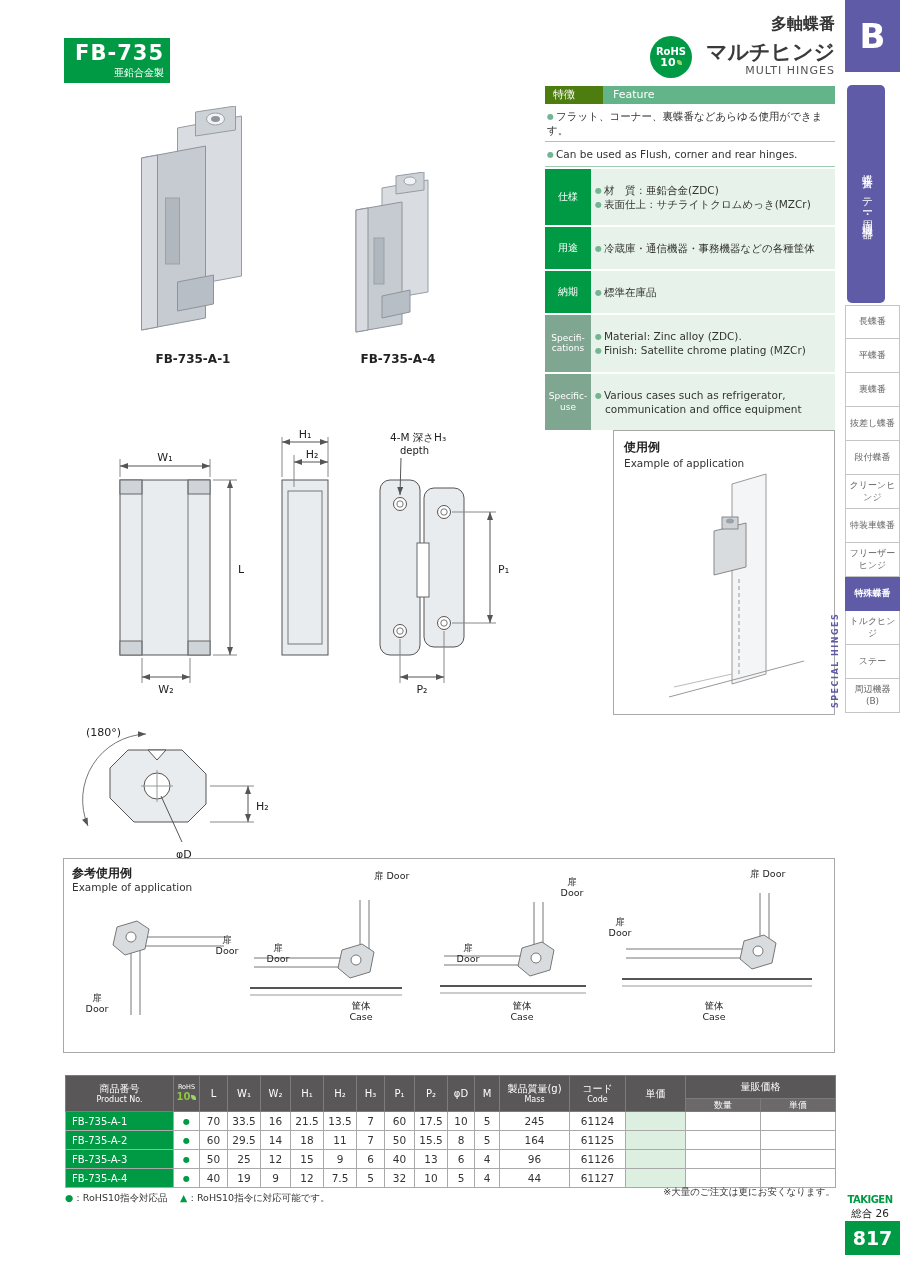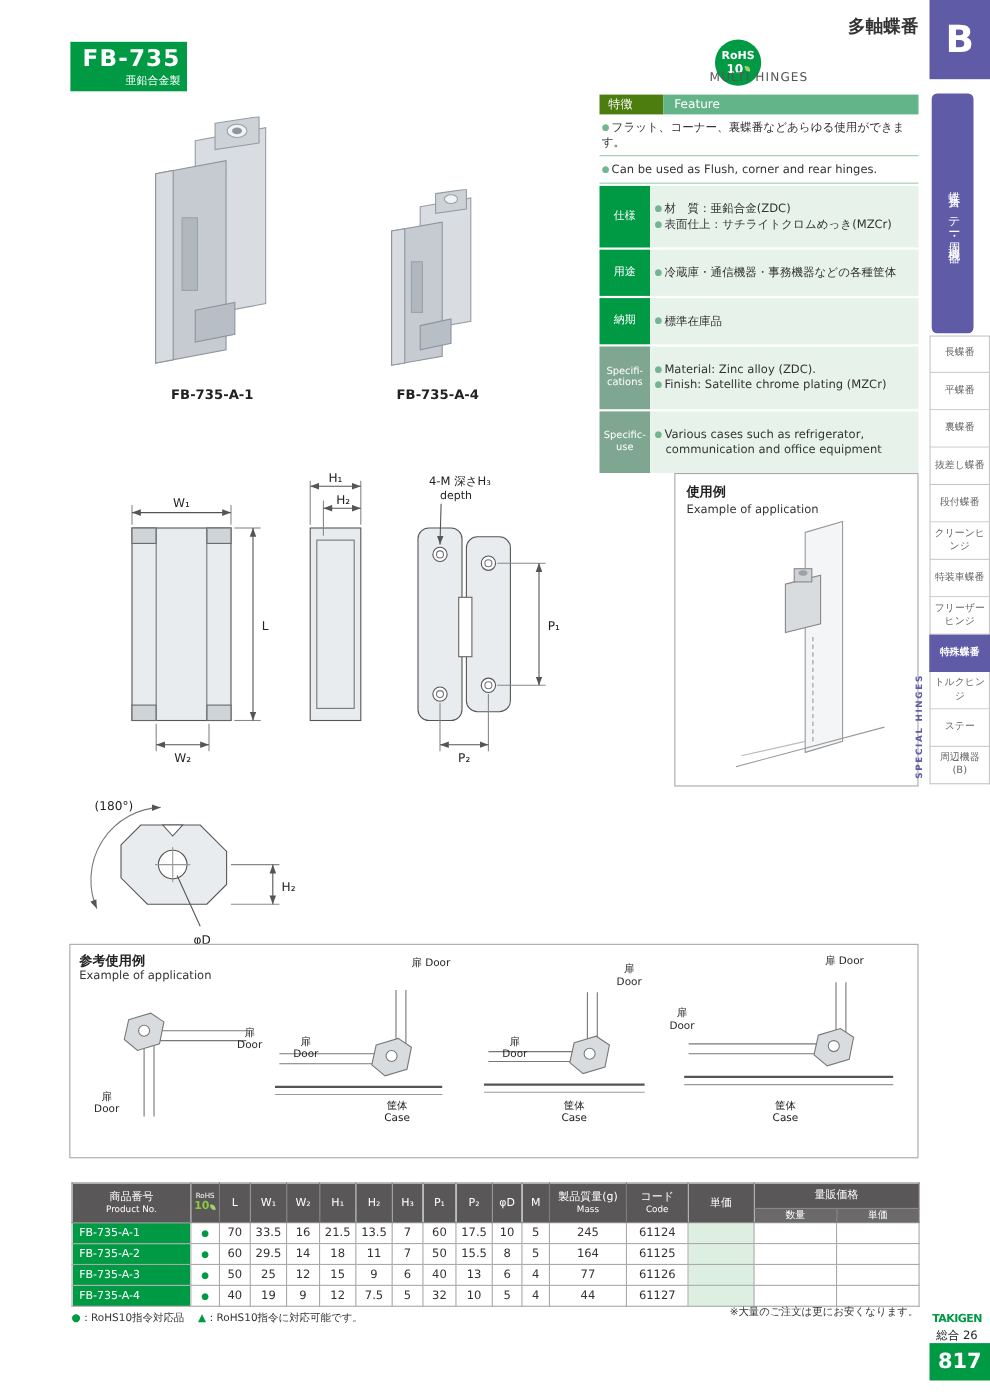--- a/index.html
+++ b/index.html
@@ -11,21 +11,21 @@
   .code-box{background:#009944;color:#fff;text-align:right;padding:4px 6px 3px}
   .code-box .code{font-size:21px;font-weight:bold;letter-spacing:1px;line-height:1.1}
   .code-box .mat{font-size:10px;margin-top:1px}
   .category-tag{font-size:16px;font-weight:bold;text-align:right;color:#333}
   .section-letter{background:#5f5ba7;color:#fff;font-size:34px;font-weight:bold;display:flex;align-items:center;justify-content:center}
   .rohs-badge{width:42px;height:42px;border-radius:50%;background:#009944;color:#fff;display:flex;flex-direction:column;align-items:center;justify-content:center;line-height:1}
   .rohs-badge .r1{font-size:10px;font-weight:bold}
   .rohs-badge .r2{font-size:11px;font-weight:bold;display:flex;align-items:center;gap:1px}
   .leaf{display:inline-block;width:5px;height:5px;background:#9ed36a;border-radius:0 80% 0 80%}
   .title-ja{font-size:21px;font-weight:bold;color:#3a3a3a;text-align:right}
-  .title-en{font-size:11px;color:#555;text-align:center;letter-spacing:1px}
+  .title-en{font-size:11px;color:#555;text-align:right;letter-spacing:1px}
 
   
   .feature{position:absolute;left:545px;top:86px;width:290px;font-size:10.5px}
   .f-head{display:flex;height:18px;line-height:18px;color:#fff;font-size:11px}
   .f-head .ja{width:58px;background:#4d7c0f;padding-left:8px}
   .f-head .en{flex:1;background:#63b488;padding-left:10px}
   .f-bullet{padding:5px 2px 4px;border-bottom:1px solid #9ccdb0;line-height:1.35}
   .dot{color:#74b591;font-size:8px;vertical-align:1px;margin-right:2px}
   .spec-row{display:flex;margin-top:2px}
   .spec-label{width:46px;background:#009944;color:#fff;display:flex;flex-direction:column;align-items:center;justify-content:center;font-size:10px;line-height:1.15;text-align:center;flex:none}
@@ -89,20 +89,21 @@
 
   <div class="abs section-letter" style="left:845px;top:0;width:55px;height:72px">B</div>
 
   <div class="abs rohs-badge" style="left:650px;top:36px">
     <span class="r1">RoHS</span>
     <span class="r2">
         <span>10</span>
         <span class="leaf"></span>
       </span>
   </div>
+  <div class="abs title-ja" style="left:545px;top:38px;width:290px">マルチヒンジ</div>
   <div class="abs title-en" style="left:545px;top:64px;width:290px">MULTI HINGES</div>
 
   <div class="feature">
     <div class="f-head">
       <div class="ja">特徴</div>
       <div class="en">Feature</div>
     </div>
     <div class="f-bullet">
       <span class="dot">●</span><span>フラット、コーナー、裏蝶番などあらゆる使用ができます。</span>
     </div>
@@ -472,21 +473,21 @@
         <td>50</td>
           <td>25</td>
           <td>12</td>
         <td>15</td>
           <td>9</td>
           <td>6</td>
         <td>40</td>
           <td>13</td>
           <td>6</td>
         <td>4</td>
-          <td>77</td>
+          <td>96</td>
           <td>61126</td>
         <td class="price"></td>
           <td></td>
           <td></td>
       </tr>
       <tr>
         <td class="prod">FB-735-A-4</td>
           <td class="rohs">●</td>
         <td>40</td>
           <td>19</td>

